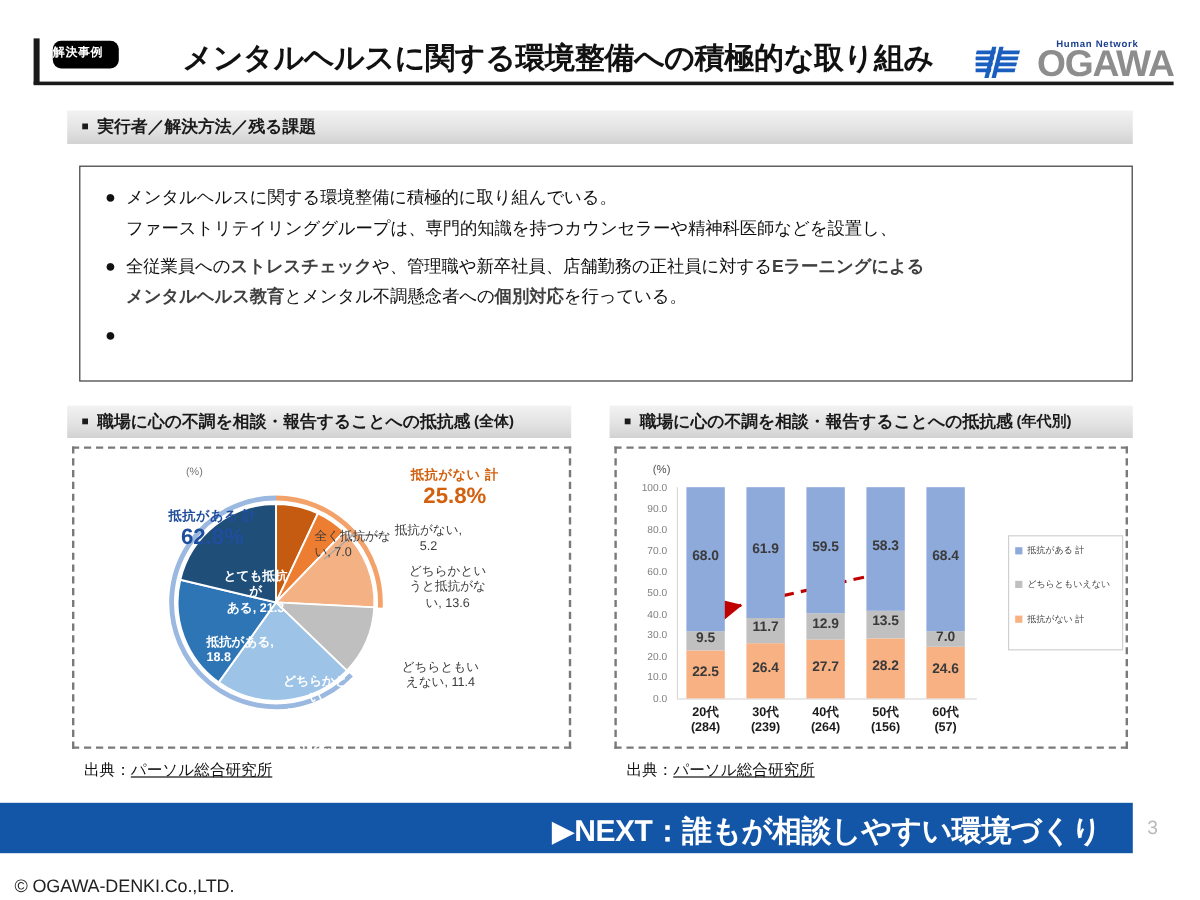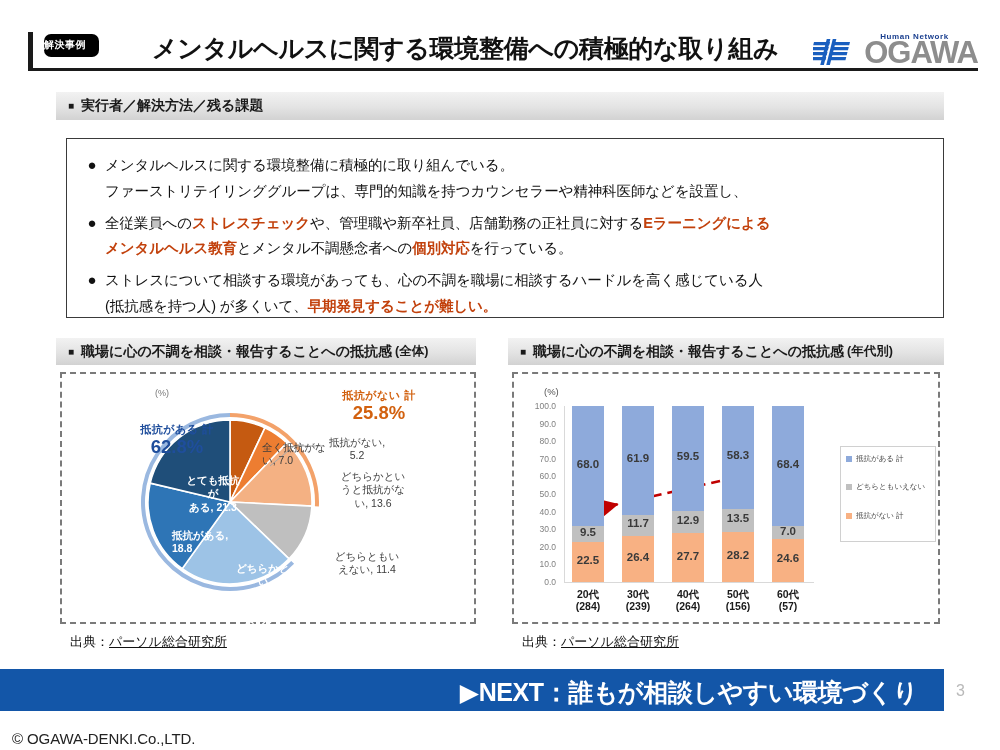--- a/index.html
+++ b/index.html
@@ -56,21 +56,21 @@
   
   .bullet-box{
     position:absolute;left:66px;top:138px;width:878px;height:180px;
     border:1.5px solid #3a3a3a;background:#fff;box-sizing:border-box;
     padding:14px 12px 10px 12px;
   }
   .bl{display:flex;margin-bottom:6px;}
   .bl .dot{flex:none;width:26px;font-size:15px;line-height:1.62;color:#111;text-align:center;}
   .bl .txt{font-size:14.5px;line-height:1.78;color:#111;letter-spacing:-0.1px;}
   .bl .txt .ln{display:block;}
-  .r{color:#c2410c;font-weight:bold;}
+  .r{color:#404040;font-weight:bold;}
 
   
   .panel{
     position:absolute;
     border:2px dashed #7a7a7a;background:#fff;box-sizing:border-box;
   }
   #panel-left{left:60px;top:372px;width:416px;height:252px;}
   #panel-right{left:512px;top:372px;width:428px;height:252px;}
 
   .src{position:absolute;font-size:13px;color:#111;}
@@ -161,24 +161,20 @@
       </div>
       <div class="bl">
         <div class="dot">●</div>
         <div class="txt">
           <span class="ln"><span>全従業員への</span><span class="r">ストレスチェック</span><span>や、管理職や新卒社員、店舗勤務の正社員に対する</span><span class="r">Eラーニングによる</span></span>
           <span class="ln"><span class="r">メンタルヘルス教育</span><span>とメンタル不調懸念者への</span><span class="r">個別対応</span><span>を行っている。</span></span>
         </div>
       </div>
       <div class="bl">
         <div class="dot">●</div>
-        <div class="txt">
-          <span class="ln"><span>ストレスについて相談する環境があっても、心の不調を職場に相談するハードルを高く感じている人</span></span>
-          <span class="ln"><span>(抵抗感を持つ人) が多くいて、</span><span class="r">早期発見することが難しい。</span></span>
-        </div>
       </div>
     </div>
 
   <div class="sec-head" id="sec-left">
     <span class="sq">■</span>
     <span>職場に心の不調を相談・報告することへの抵抗感</span>
     <span class="sub">(全体)</span>
   </div>
 
   <div class="panel" id="panel-left">

